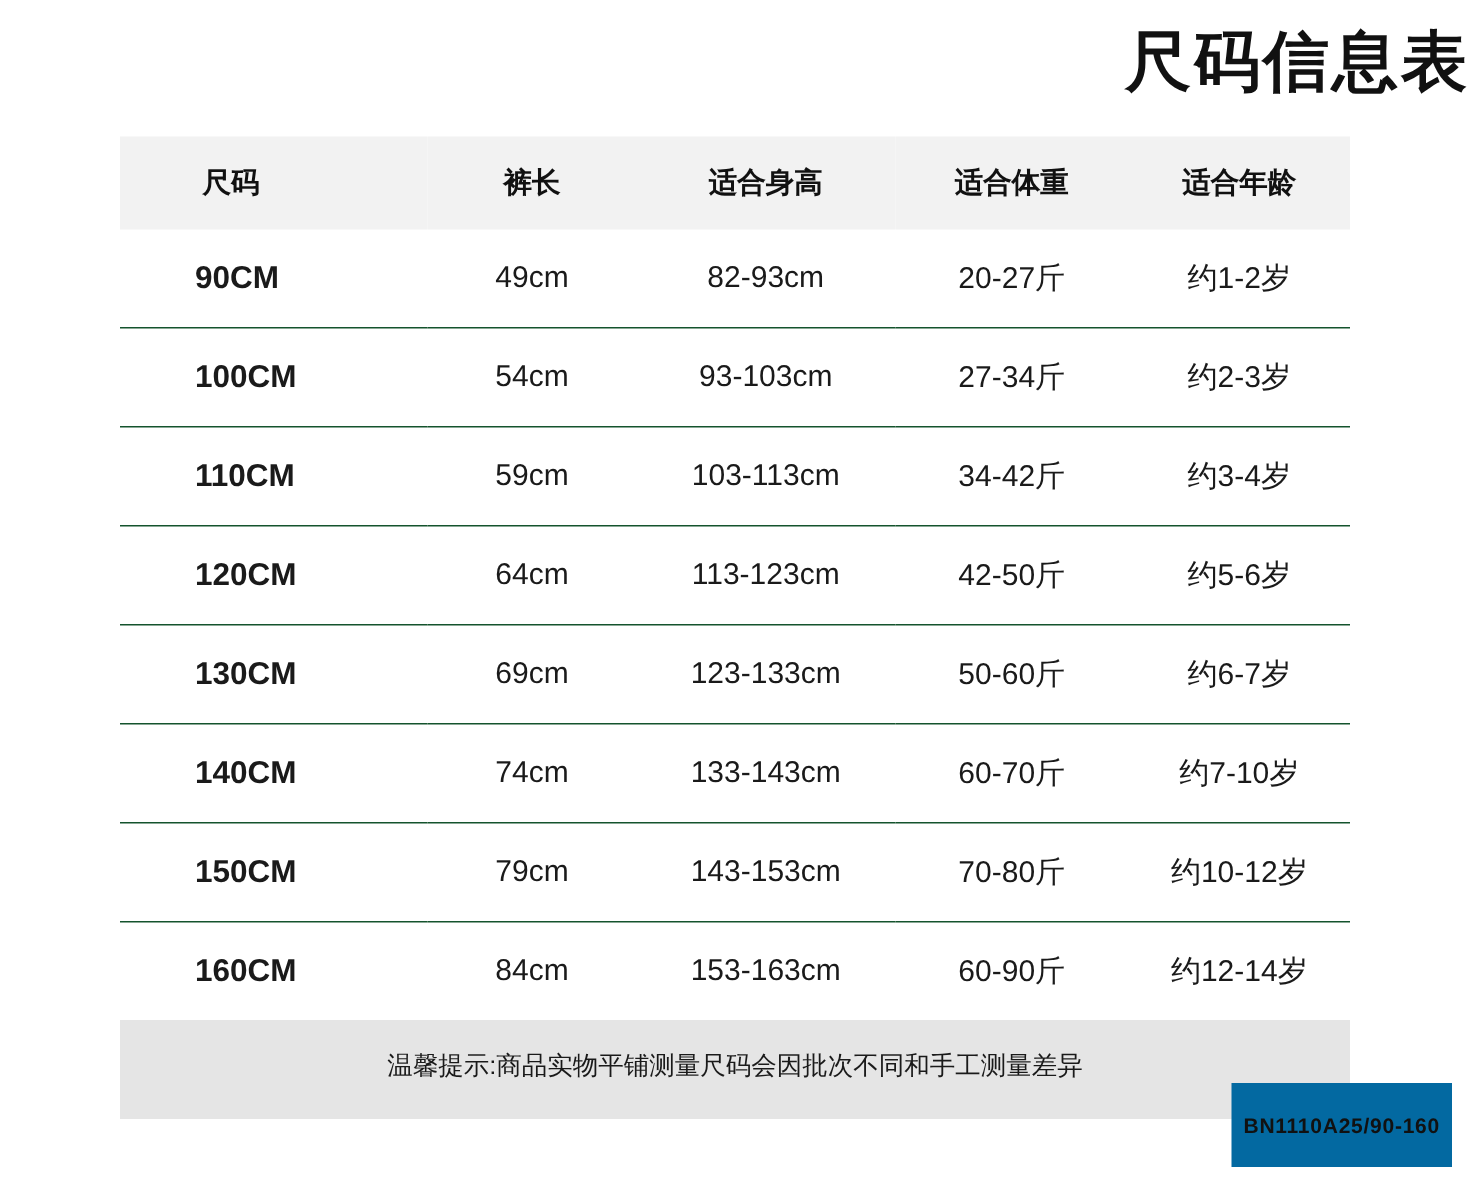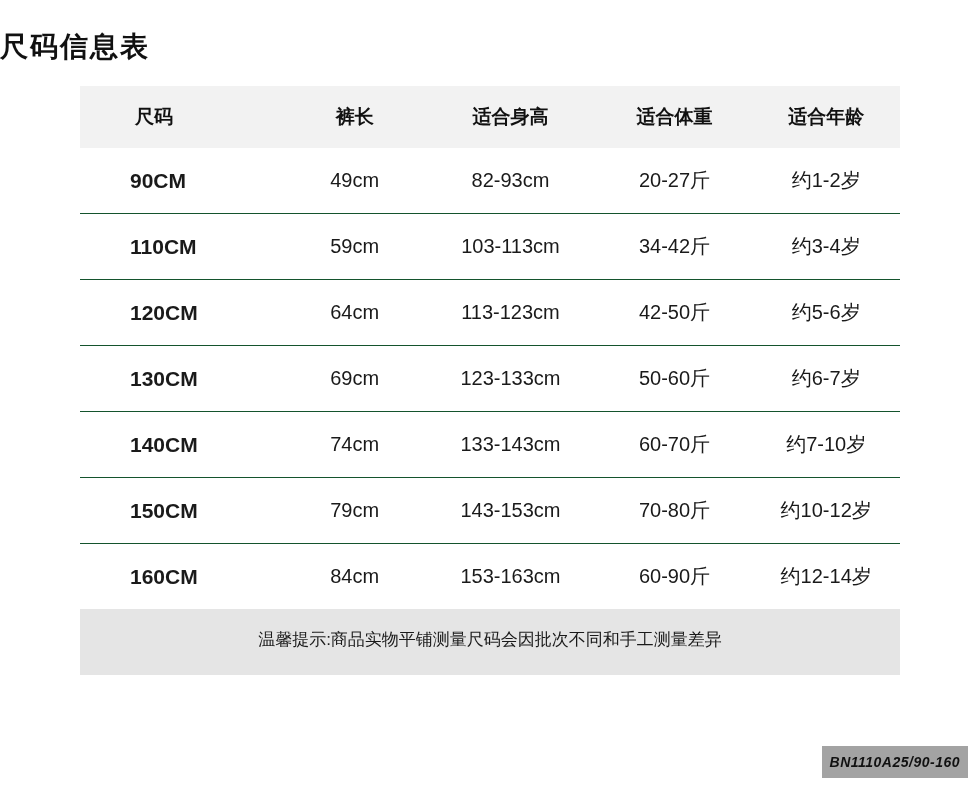--- a/index.html
+++ b/index.html
@@ -15,25 +15,25 @@
     position: relative;
     overflow: hidden;
   }
   .page {
     width: 980px;
     height: 800px;
     position: relative;
     box-sizing: border-box;
   }
   .title {
-    text-align: left;
-    font-size: 28px;
+    text-align: right;
+    font-size: 44px;
     font-weight: 700;
     letter-spacing: 2px;
-    padding-top: 28px;
+    padding-top: 12px;
     padding-bottom: 10px;
     color: #111;
   }
   .table-wrap {
     margin: 10px 80px 0 80px;
     width: 820px;
     box-sizing: border-box;
   }
   table.size-table {
     width: 100%;
@@ -87,28 +87,27 @@
     font-size: 17px;
     color: #1a1a1a;
   }
   .note .line2 .red {
     color: #e8120d;
   }
   .code-badge {
     position: absolute;
     right: 12px;
     bottom: 22px;
-    background: #a3a3a3;
+    background: #0369a1;
     color: #111;
     font-size: 14px;
     font-weight: 700;
-    padding: 8px 8px;
+    padding: 20px 8px;
     letter-spacing: 0.5px;
     font-family: "Liberation Sans", sans-serif;
-    font-style: italic;
   }
 </style>
 </head>
 <body>
 
 <div class="page">
 
   <div class="title">尺码信息表</div>
 
   <div class="table-wrap">
@@ -131,20 +130,27 @@
       </thead>
       <tbody>
         <tr>
           <td class="col-size">90CM</td>
           <td>49cm</td>
           <td>82-93cm</td>
           <td>20-27斤</td>
           <td>约1-2岁</td>
         </tr>
         <tr>
+          <td class="col-size">100CM</td>
+          <td>54cm</td>
+          <td>93-103cm</td>
+          <td>27-34斤</td>
+          <td>约2-3岁</td>
+        </tr>
+        <tr>
           <td class="col-size">110CM</td>
           <td>59cm</td>
           <td>103-113cm</td>
           <td>34-42斤</td>
           <td>约3-4岁</td>
         </tr>
         <tr>
           <td class="col-size">120CM</td>
           <td>64cm</td>
           <td>113-123cm</td>

